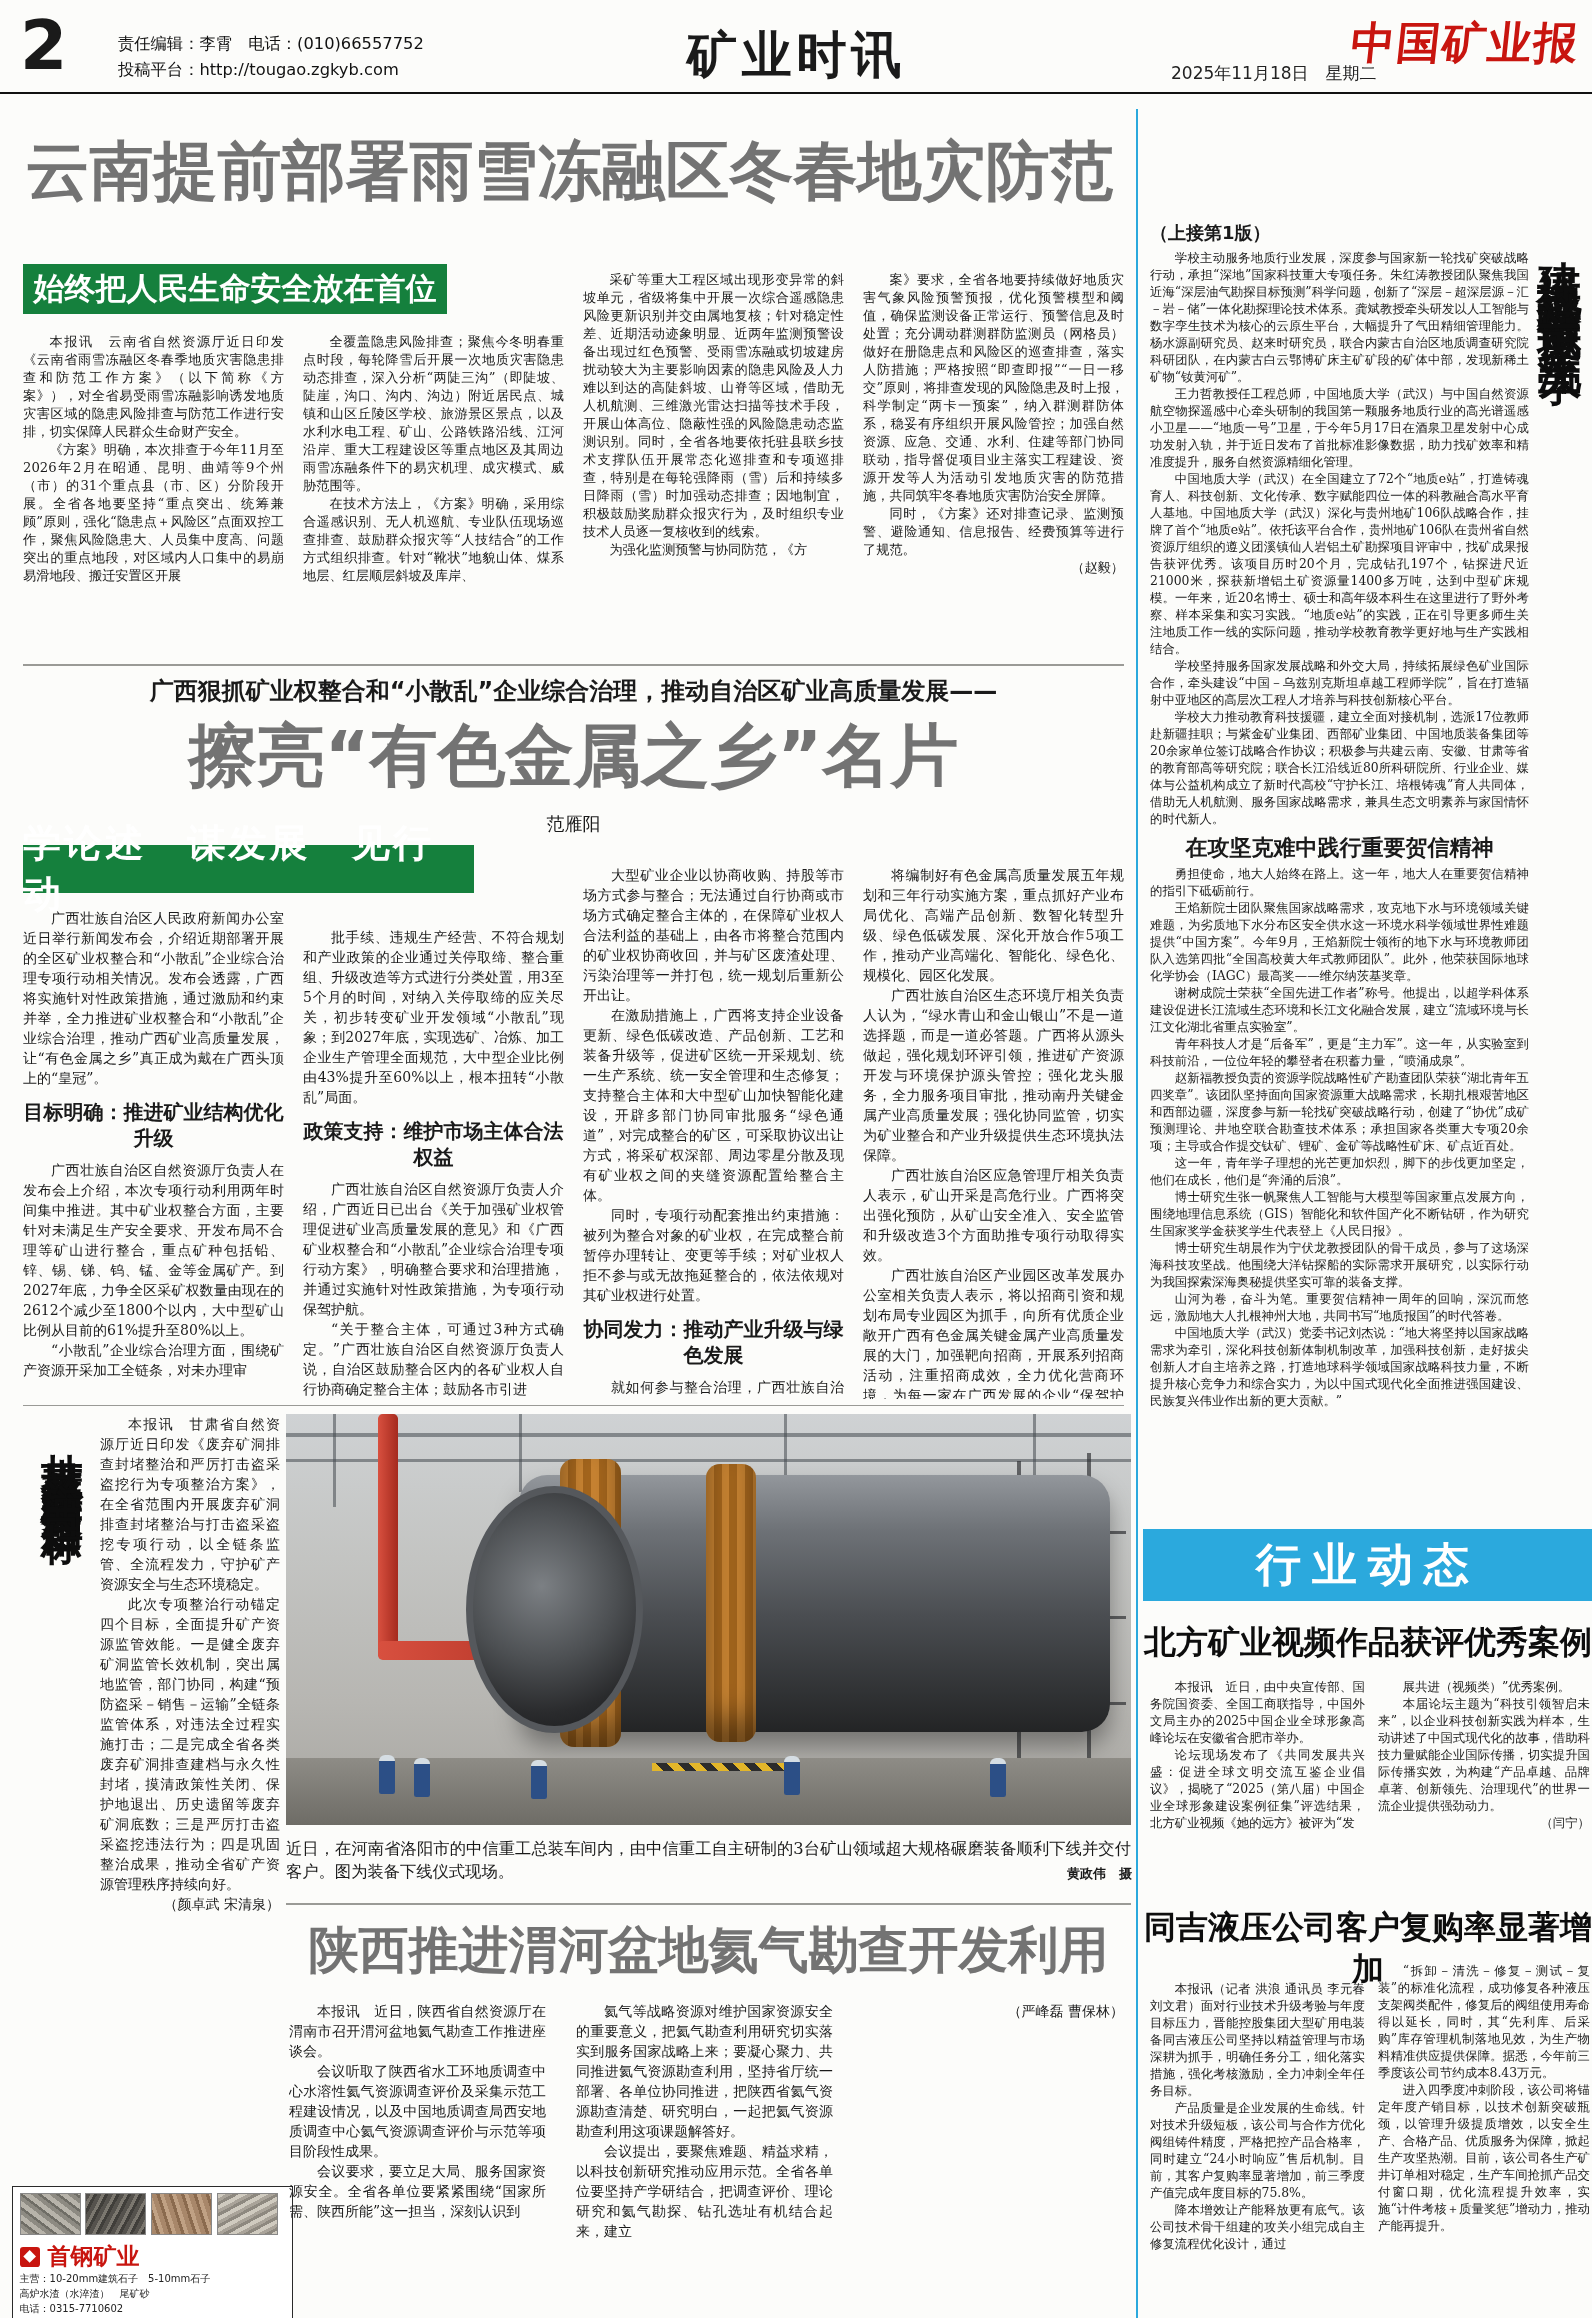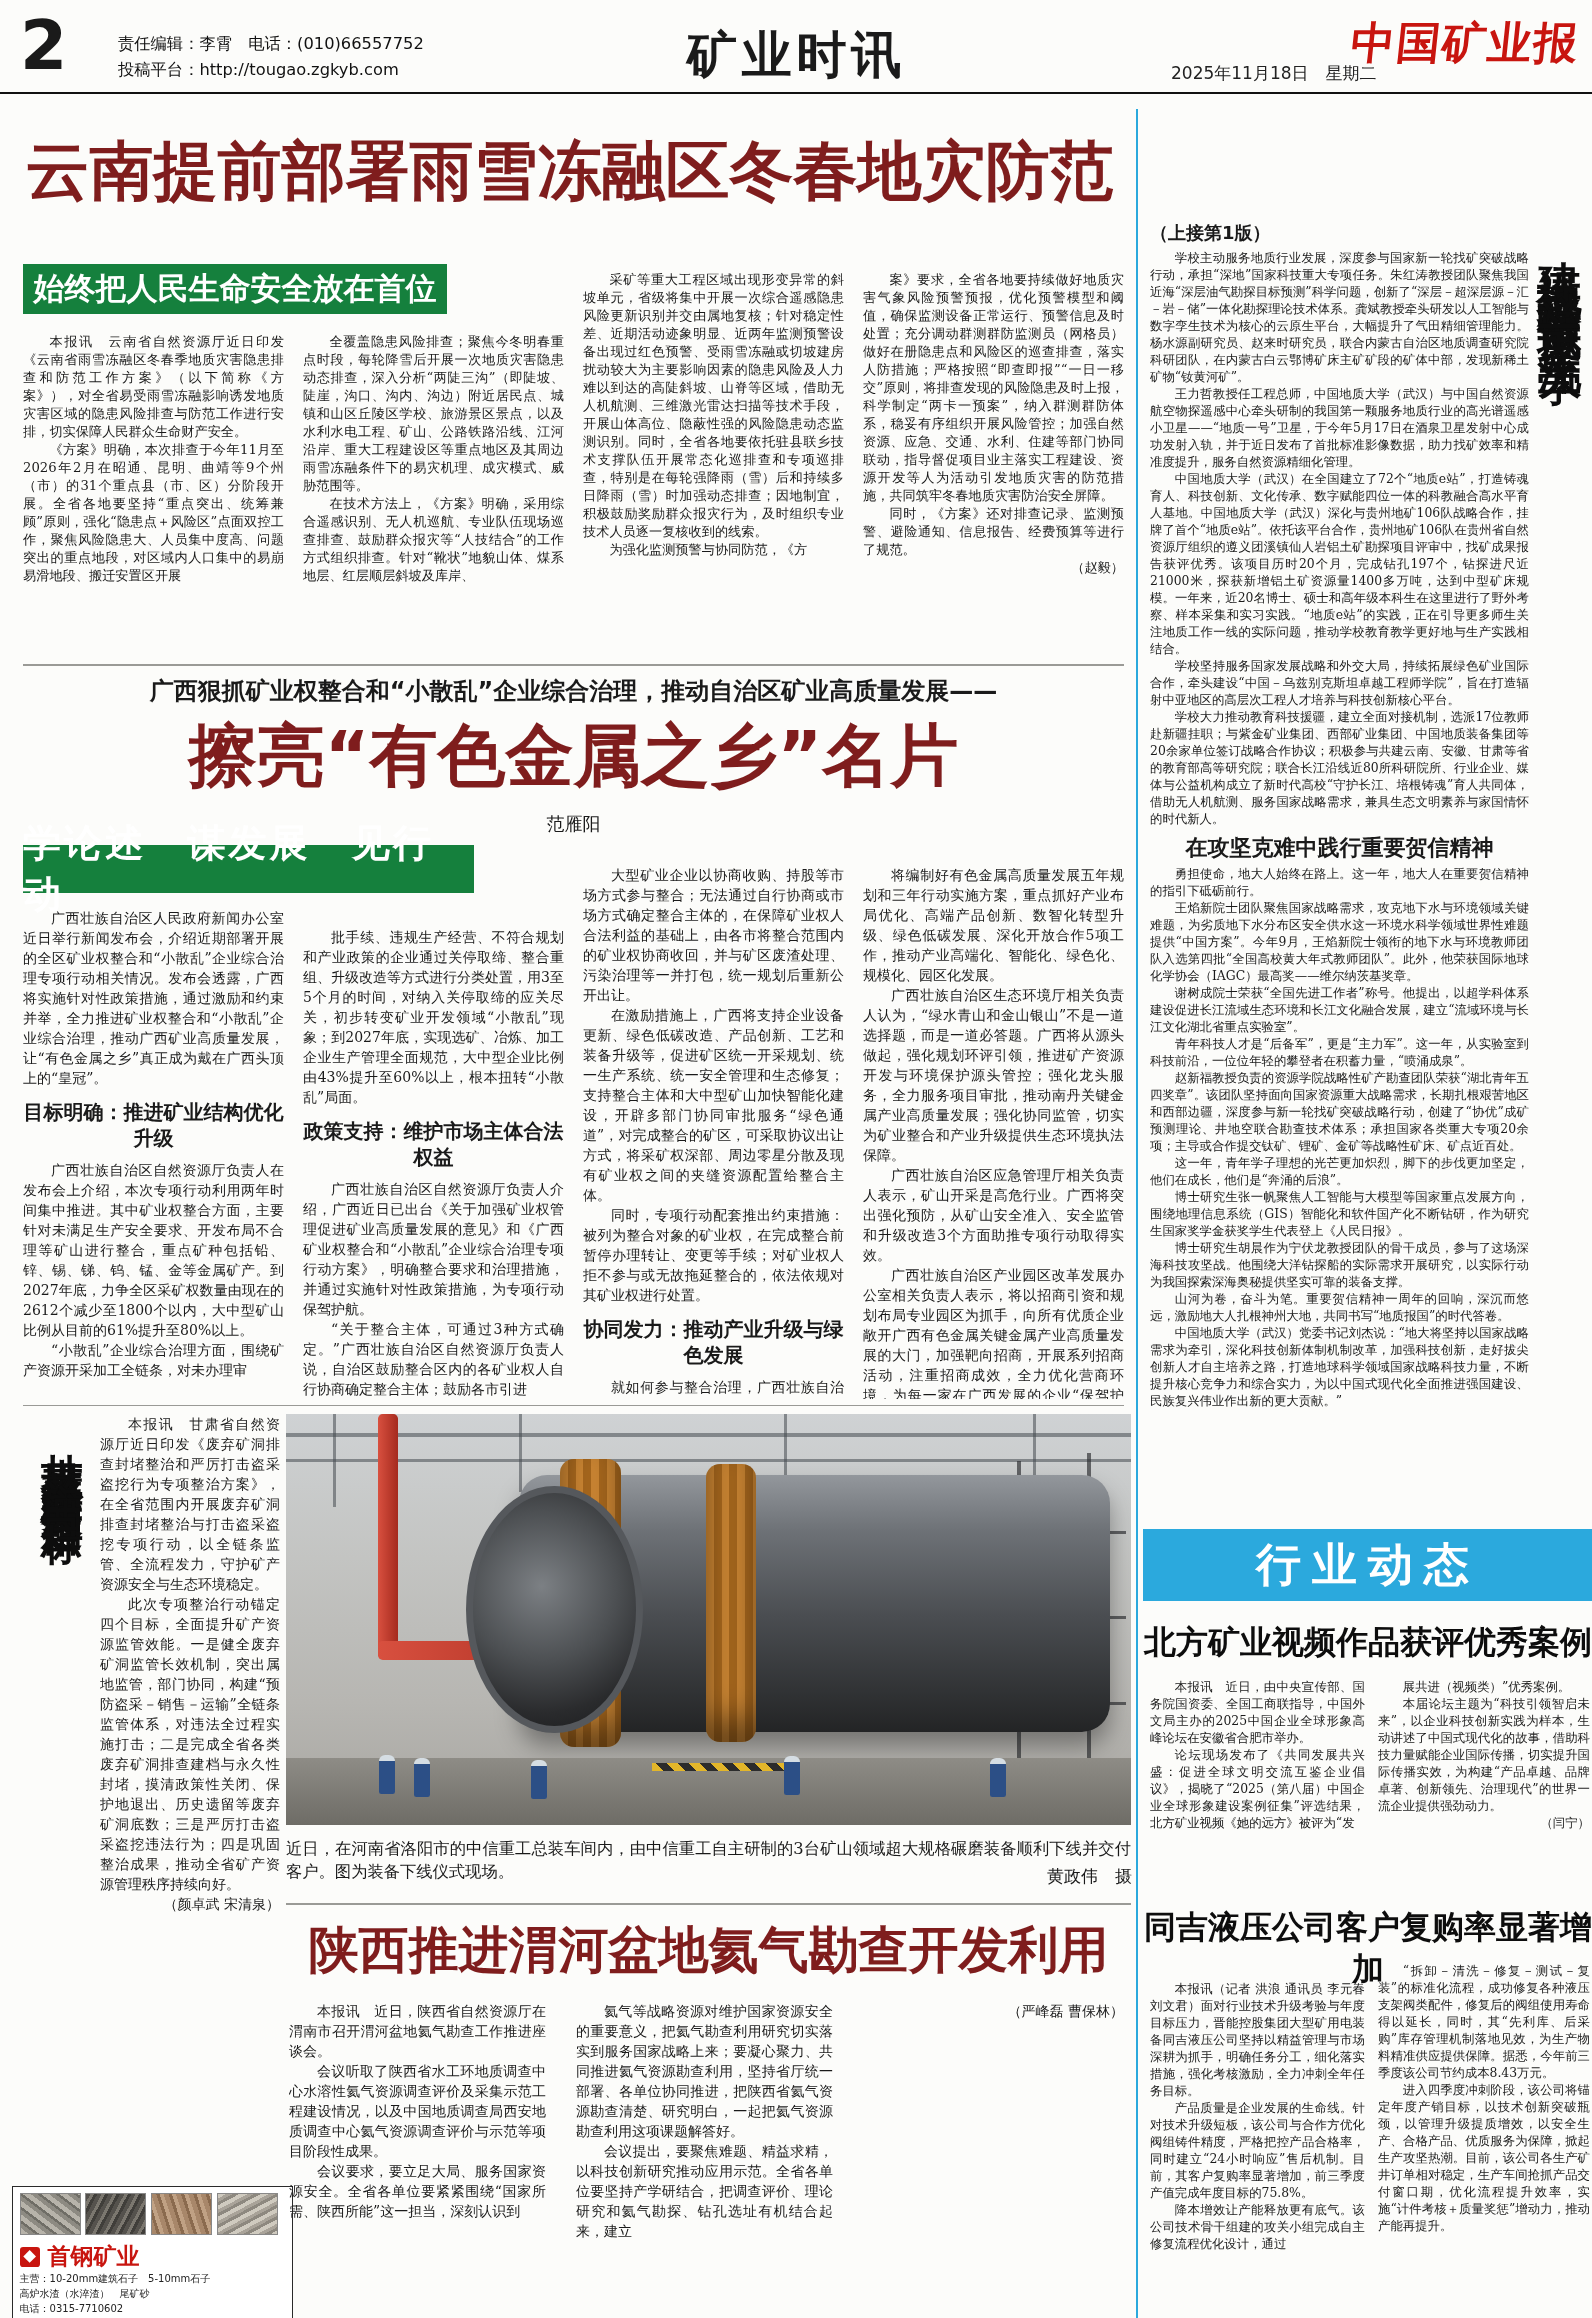--- a/index.html
+++ b/index.html
@@ -9,21 +9,21 @@
   .center{text-align:center;}
   
   .pageno{font-family:"DejaVu Sans",sans-serif;font-weight:900;font-size:68px;line-height:1;}
   .edline{font-size:16.3px;line-height:26.4px;font-family:"DejaVu Sans",sans-serif;color:#111;}
   .secttitle{font-family:Liberation Mono, monospace;font-weight:900;font-size:50px;letter-spacing:4.7px;}
   .dateline{font-size:17px;font-family:"DejaVu Sans",sans-serif;color:#222;}
   .masthead{font-weight:900;font-size:44px;color:#c8150f;transform:skewX(-6deg);letter-spacing:1.6px;}
   .blackrule{background:#111;}
   .grayrule{background:#9a9a96;}
   
-  .h-hei{font-family:"DejaVu Sans","Liberation Sans",sans-serif;font-weight:900;color:#7f1d1d;}
+  .h-hei{font-family:"DejaVu Sans","Liberation Sans",sans-serif;font-weight:900;color:#737373;}
   .h-song{font-family:"DejaVu Serif","Liberation Serif",serif;font-weight:900;color:#0d0d0d;}
   .redbanner{background:#15803d;color:#fff;font-family:"DejaVu Sans",sans-serif;font-weight:900;
              display:flex;align-items:center;justify-content:center;}
   .cyanbanner{background:#2ba9dd;color:#fff;font-family:"DejaVu Sans",sans-serif;font-weight:900;
               display:flex;align-items:center;justify-content:center;letter-spacing:11px;}
   
   .col{overflow:hidden;text-align:justify;}
   .col p{margin:0;text-indent:2em;}
   .col h4{margin:11px 0 7.8px 0;text-align:center;text-indent:0;
           font-family:"DejaVu Sans",sans-serif;font-weight:900;font-size:20px;line-height:26.4px;}
@@ -51,21 +51,21 @@
   .endcap{position:absolute;border-radius:50%;
      background:radial-gradient(circle at 42% 40%,#7c8084 0%,#4c4f52 45%,#2a2b2d 75%,#191a1b 100%);
      border:7.8px solid #55585c;}
   .redpipe{position:absolute;background:linear-gradient(90deg,#d8503f,#a52a1e);}
   .scaf{position:absolute;background:rgba(40,42,45,.65);}
   .floor{position:absolute;background:linear-gradient(#8e8c86,#6e6c66);}
   .worker{position:absolute;width:15.6px;height:39px;border-radius:6.2px 6.2px 2.3px 2.3px;
      background:linear-gradient(#d5dde3 0 16%,#2c4f86 16% 100%);}
   .ybar{position:absolute;background:repeating-linear-gradient(45deg,#e3b62a 0 7.8px,#2c2c2c 7.8px 15.6px);}
   .cap{font-size:16.3px;line-height:23px;text-align:justify;}
-  .credit{font-size:17px;font-weight:normal;}
+  .credit{font-size:13px;font-weight:bold;}
   
   .adbox{border:1.6px solid #2a2a2a;background:#fff;padding:6.2px;}
   .thumbrow{display:flex;gap:4.7px;}
   .thumb{width:59px;height:40px;border:0.8px solid #888;}
   .t1{background:repeating-linear-gradient(37deg,#b7b3aa 0 4.7px,#8d8a82 4.7px 8.6px,#6f6d66 8.6px 11px);}
   .t2{background:repeating-linear-gradient(118deg,#55524d 0 3.9px,#7b776f 3.9px 7px,#403e3a 7px 10px);}
   .t3{background:repeating-linear-gradient(72deg,#a8876a 0 4.7px,#8a6a4e 4.7px 7.8px,#c0a184 7.8px 11.7px);}
   .t4{background:repeating-linear-gradient(152deg,#cfcabf 0 3.9px,#a9a399 3.9px 7px,#8d887f 7px 10px);}
   .adbrandrow{display:flex;align-items:center;gap:7.8px;margin-top:6.2px;}
   .adlogo{width:20px;height:20px;background:#c8150f;border-radius:3.1px;position:relative;}

